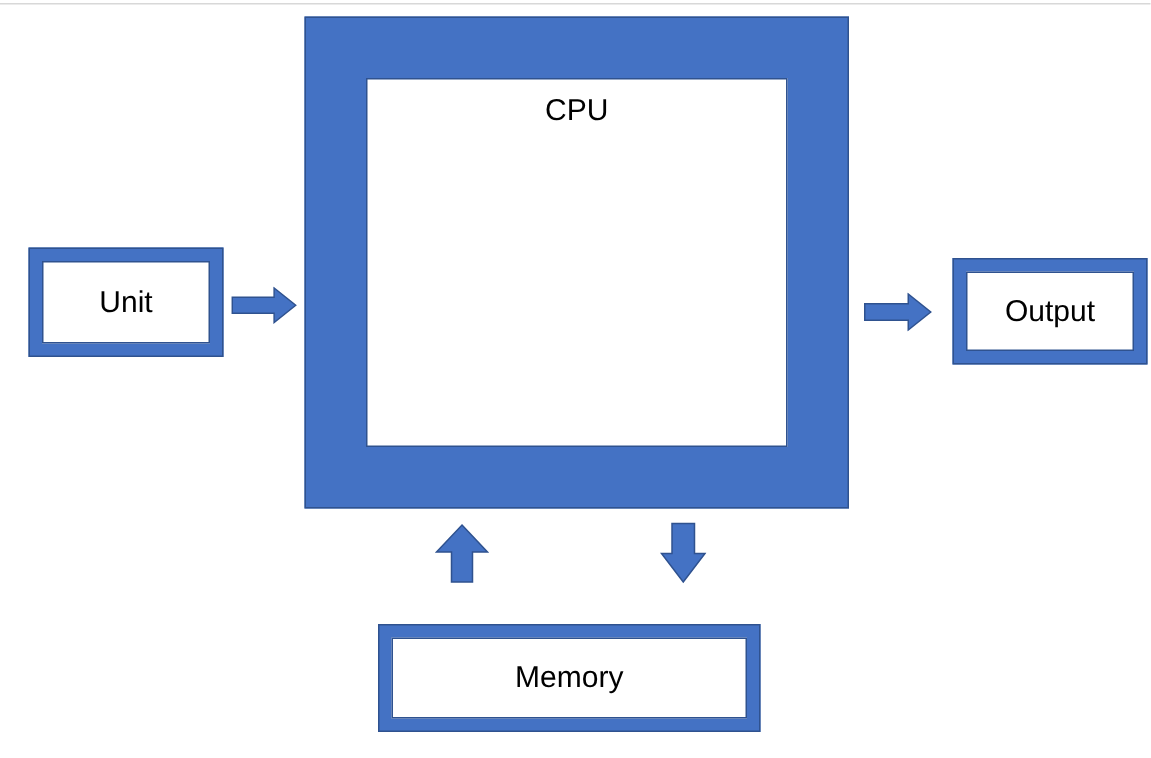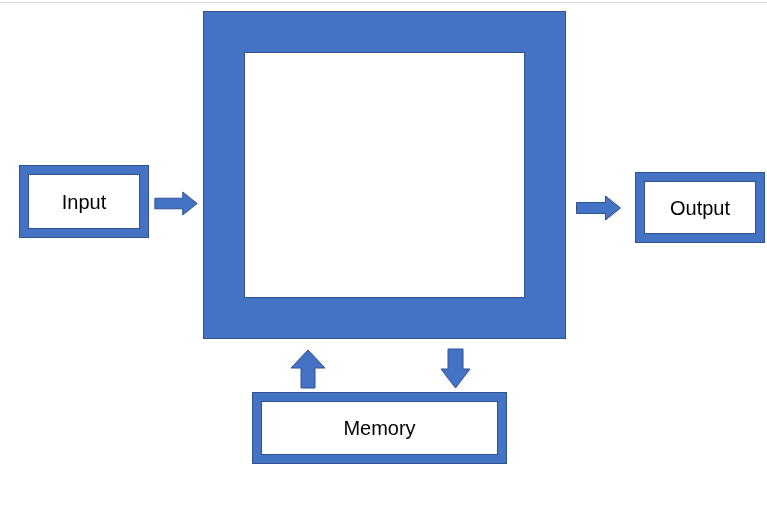--- a/index.html
+++ b/index.html
@@ -23,46 +23,47 @@
   .frame9>.inner{inset:8px;}
   .frame11>.inner{inset:10px;}
   .frame41>.inner{inset:40px;display:block;}
   .lbl{font-size:20px;line-height:1;color:var(--text);white-space:nowrap;}
   .cpu-title{position:absolute;top:11px;left:0;width:100%;text-align:center;}
   .arrow{position:absolute;display:block;}
   .arrow polygon{fill:var(--fill);stroke:var(--line);stroke-width:1;}
   
   #input-box  {left:19px;  top:165px; width:130px; height:73px;}
   #output-box {left:635px; top:172px; width:130px; height:71px;}
-  #memory-box {left:252px; top:392px; width:255px; height:72px;}
+  #memory-box {left:252px; top:416px; width:255px; height:72px;}
   #cpu-box    {left:203px; top:11px;  width:363px; height:328px;}
   #control-unit-box{position:absolute;left:11px; top:57px;  width:254px;height:71px;}
   #logic-unit-box  {position:absolute;left:11px; top:143px; width:254px;height:70px;}
   #arrow-input-to-cpu {left:153px; top:191px; width:46px; height:25px;}
   #arrow-cpu-to-output{left:575px; top:195px; width:47px; height:26px;}
   #arrow-memory-to-cpu{left:290px; top:349px; width:36px; height:40px;}
   #arrow-cpu-to-memory{left:440px; top:348px; width:31px; height:41px;}
 </style>
 </head>
 <body style="background: rgb(255, 255, 255);">
 
 <div class="topline"></div>
 
 <div id="input-box" class="dbox frame9">
   <div class="inner">
-    <span class="lbl">Input</span>
+    <span class="lbl">Unit</span>
   </div>
 </div>
 
 <svg id="arrow-input-to-cpu" class="arrow" viewBox="0 0 46 26" aria-hidden="true">
   <polygon points="1,7.5 30,7.5 30,1 45,13 30,25 30,18.5 1,18.5"></polygon>
 </svg>
 
 <div id="cpu-box" class="dbox frame41">
   <div class="inner">
+    <div class="cpu-title lbl">CPU</div>
 
 
   </div>
 </div>
 
 <svg id="arrow-cpu-to-output" class="arrow" viewBox="0 0 46 26" aria-hidden="true">
   <polygon points="1,7.5 30,7.5 30,1 45,13 30,25 30,18.5 1,18.5"></polygon>
 </svg>
 
 <div id="output-box" class="dbox frame9">

